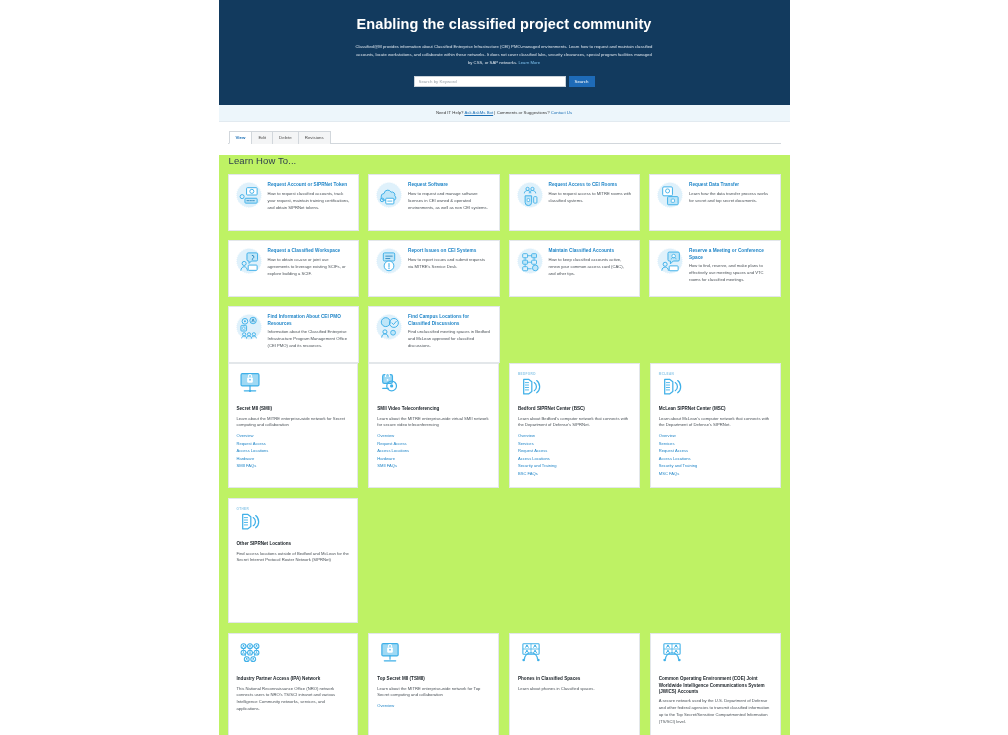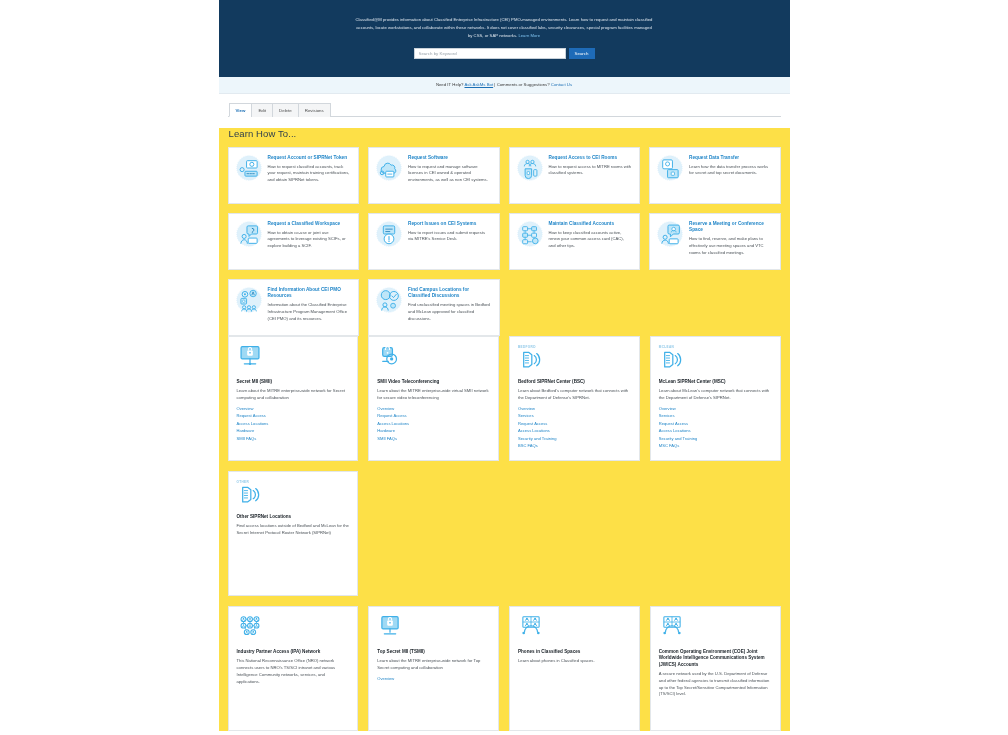--- a/index.html
+++ b/index.html
@@ -104,21 +104,21 @@
     cursor:pointer;
   }
   .tab.active {
     background:#ffffff;
     color:#1b6fb5;
     border-bottom:1px solid #ffffff;
     font-weight:bold;
   }
 
   
-  .section { padding:0 9px; background:#fde047; }
+  .section { padding:0 9px; background:#bef264; }
   .section-title {
     font-size:9.5px;
     color:#30404d;
     font-weight:normal;
     margin:11px 0 8px 1px;
     letter-spacing:.1px;
   }
 
   
   .howto-grid {
@@ -194,20 +194,21 @@
   .row2 { margin-top:10px; }
 
   .icon-svg { display:block; }
 </style>
 </head>
 <body>
 
 <div class="page">
 
   <div class="hero">
+    <div class="hero-title">Enabling the classified project community</div>
     <div class="hero-desc">
       <span>Classified@M provides information about Classified Enterprise Infrastructure (CEI) PMO-managed environments. Learn how to request and maintain classified accounts, locate workstations, and collaborate within these networks. It does not cover classified labs, security clearances, special program facilities managed by CSS, or SAP networks.</span>
       <a href="#">Learn More</a>
     </div>
     <div class="search-row">
       <input class="search-input" type="text" placeholder="Search by Keyword" style="">
       <button class="search-btn">Search</button>
     </div>
   </div>
 

